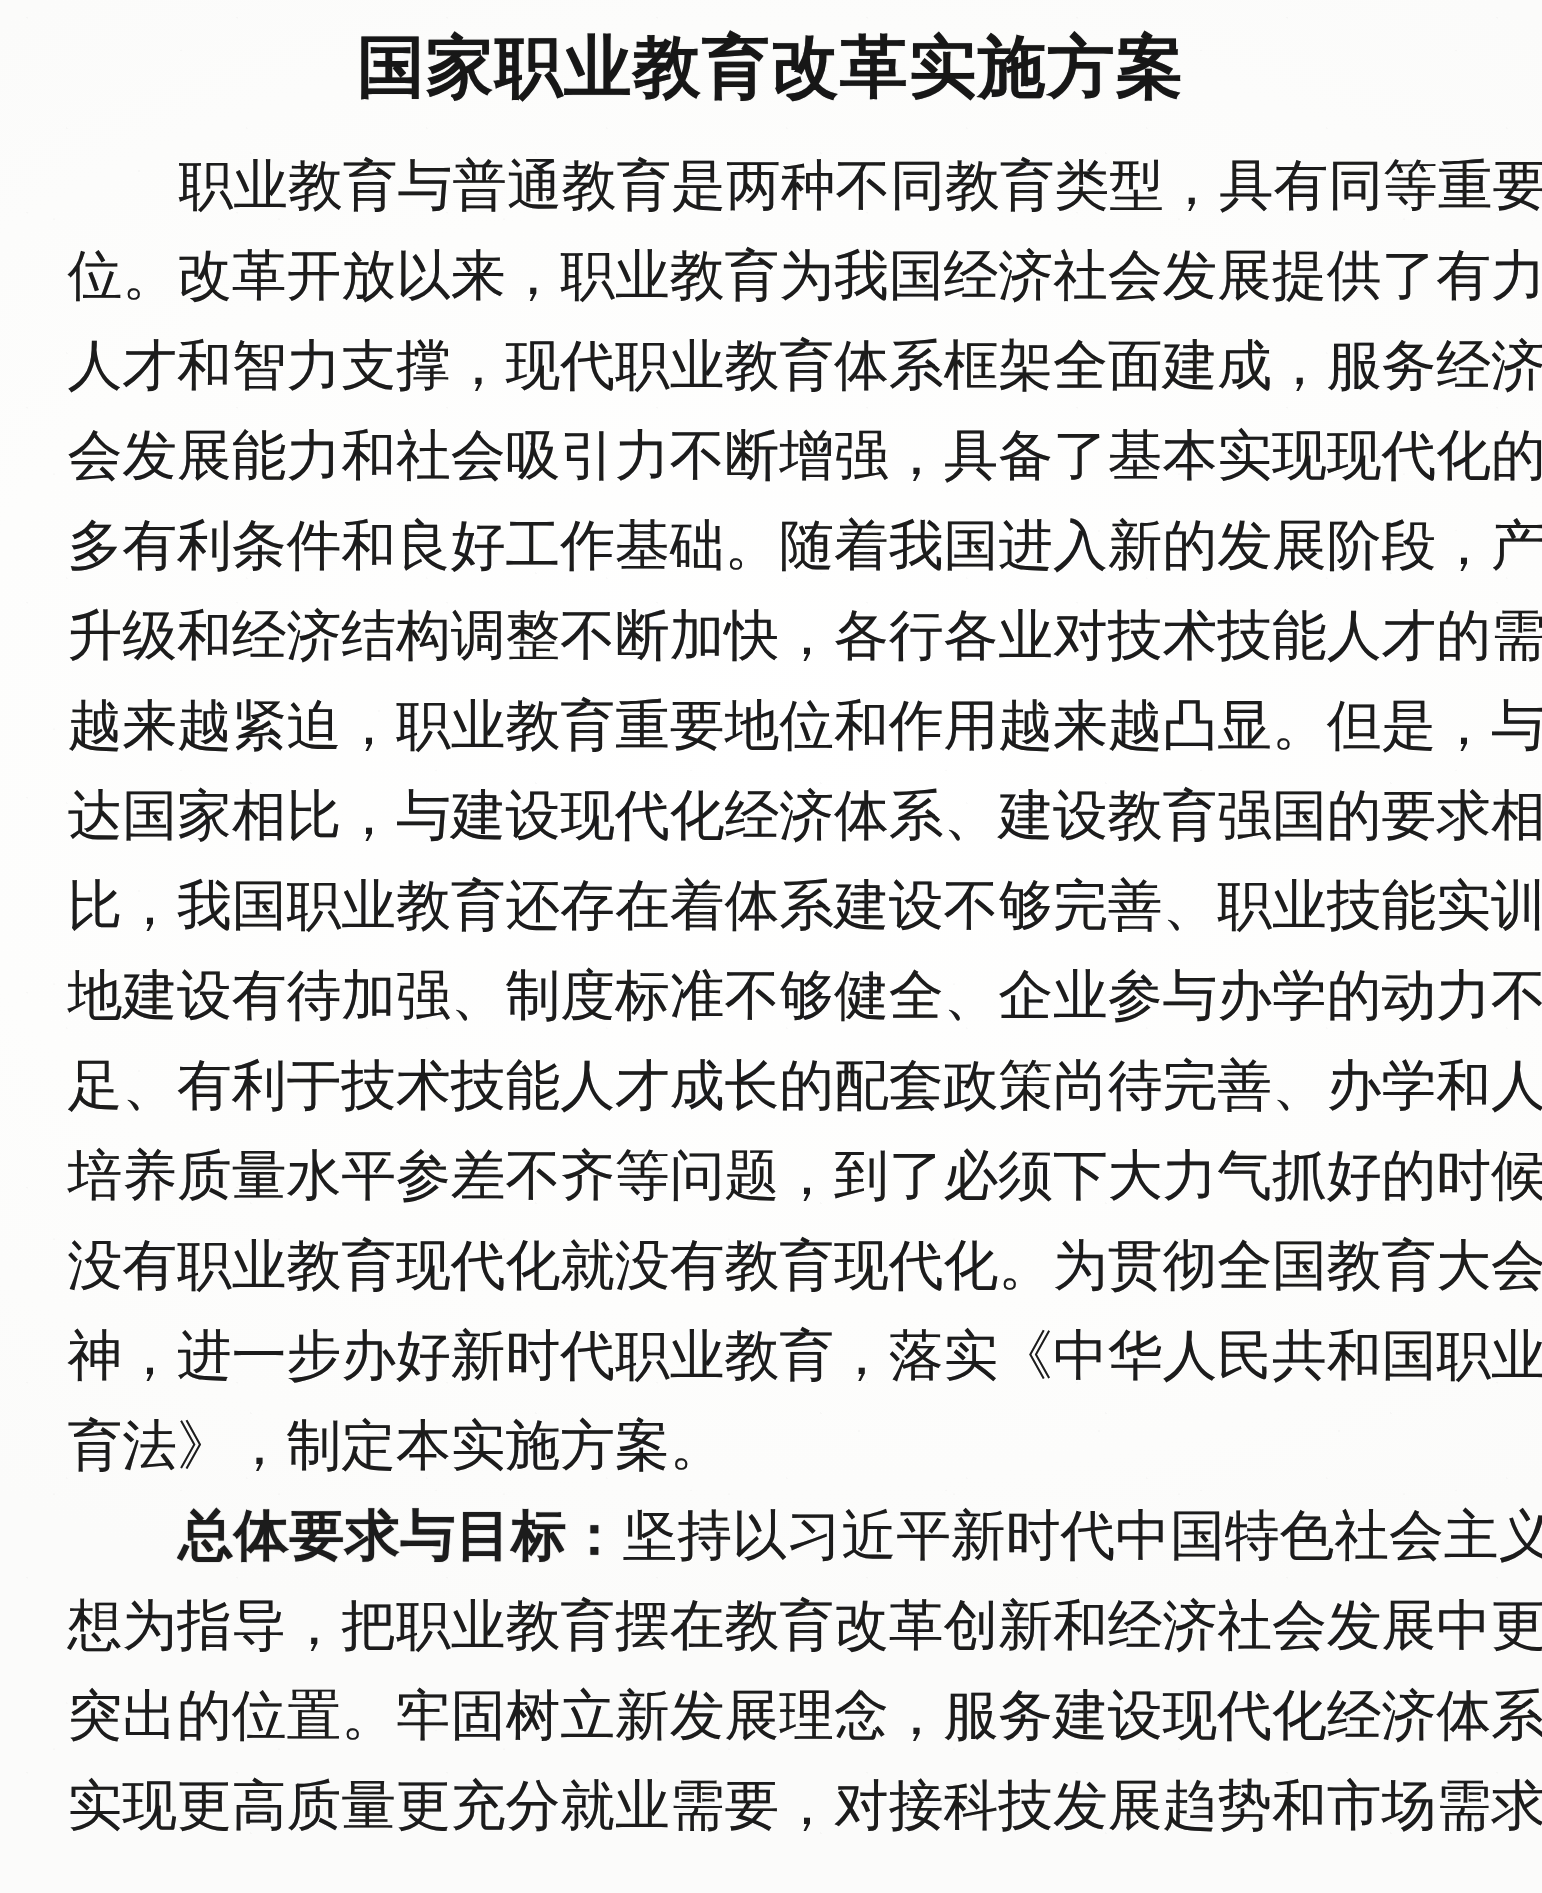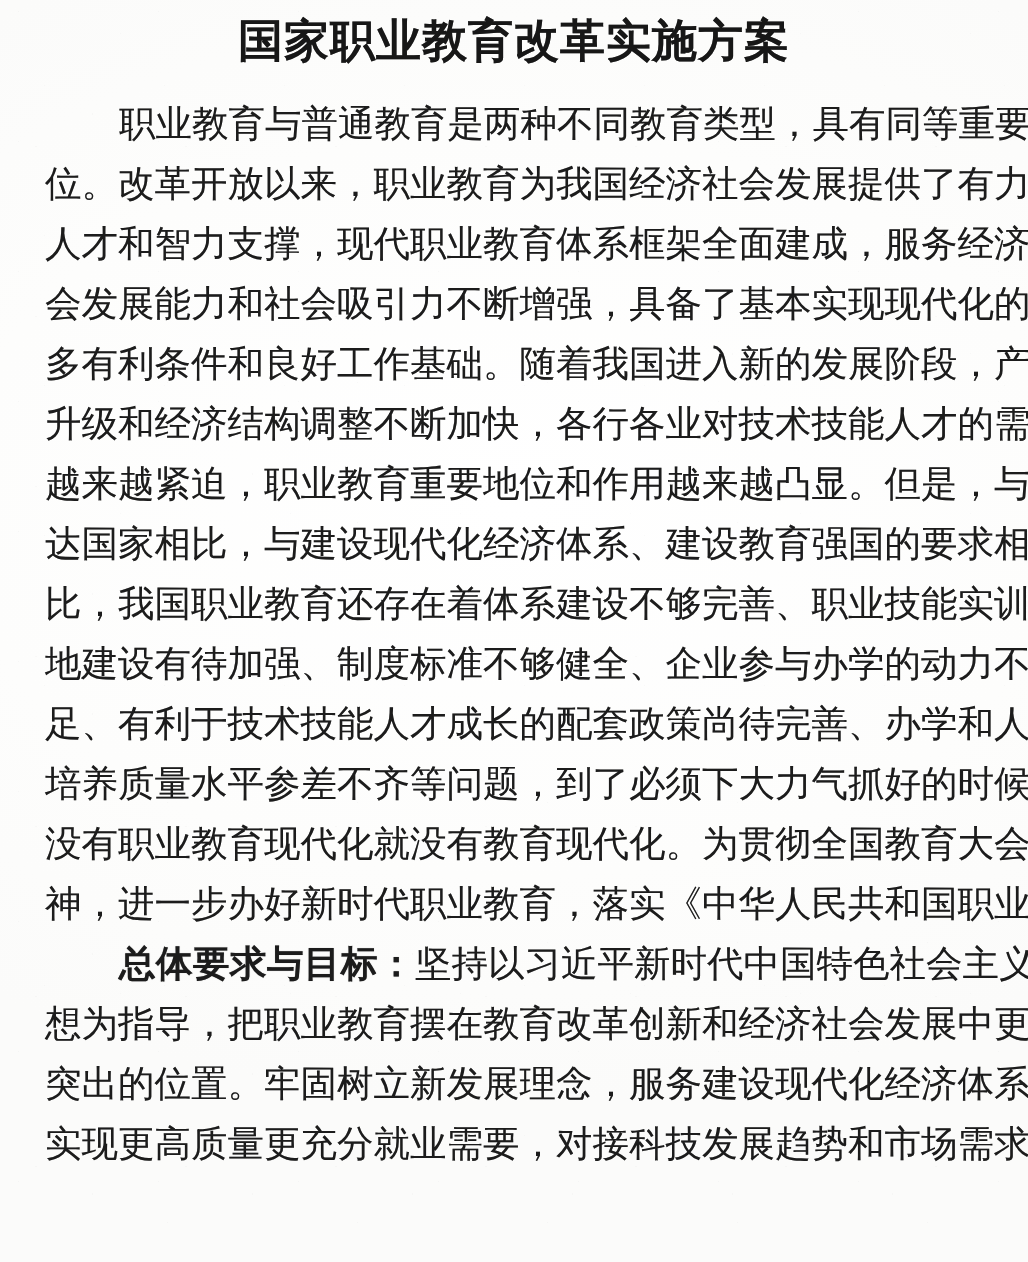--- a/index.html
+++ b/index.html
@@ -47,21 +47,21 @@
     left: 0;
     top: 0;
     width: 1028px;
   }
 
   
   .doc-title {
     margin: 0;
     padding: 14px 0 0 0;
     text-align: center;
-    font-family: Liberation Mono, monospace;
+    font-family: Liberation Serif, serif;
     font-weight: 700;
     font-size: 45px;
     line-height: 62px;
     letter-spacing: 1px;
     color: #171717;
     text-shadow: 0 0 .45px rgba(0,0,0,.55);
     white-space: nowrap;
   }
 
   
@@ -521,20 +521,23 @@
             <span>中</span>
             <span>华</span>
             <span>人</span>
             <span>民</span>
             <span>共</span>
             <span>和</span>
             <span>国</span>
             <span>职</span>
             <span>业</span>
           </div>
+        <div class="line ragged">
+          <span>育法》，制定本实施方案。</span>
+        </div>
       </div>
 
       <div class="para">
         <div class="line indent">
             <span class="lead">总</span>
             <span class="lead">体</span>
             <span class="lead">要</span>
             <span class="lead">求</span>
             <span class="lead">与</span>
             <span class="lead">目</span>

